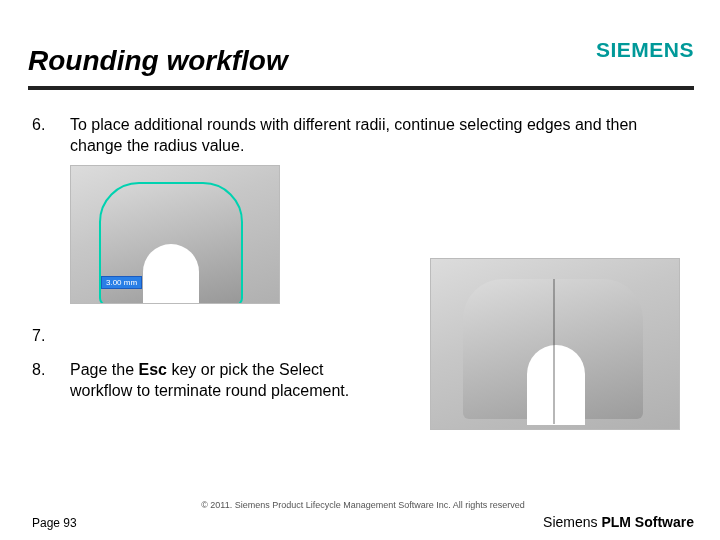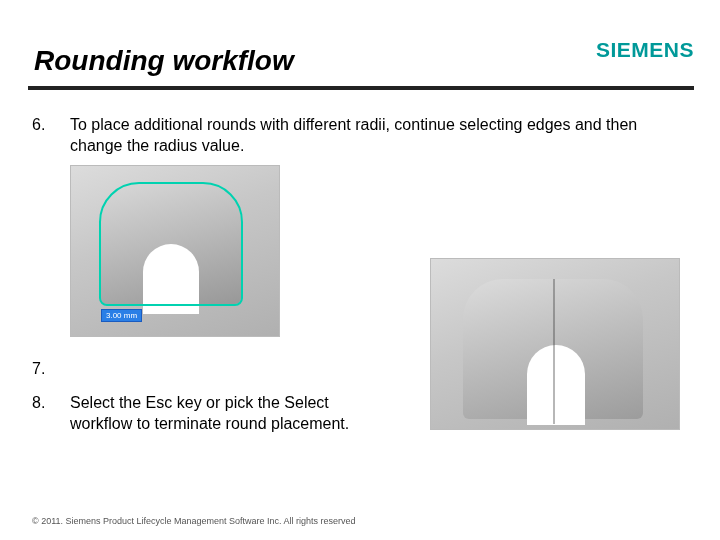--- a/index.html
+++ b/index.html
@@ -12,21 +12,21 @@
     overflow: hidden;
   }
   .header {
     position: relative;
     width: 100%;
     height: 92px;
     background: #fff;
   }
   .title {
     position: absolute;
-    left: 34px;
+    left: 28px;
     top: 45px;
     font-size: 28px;
     font-weight: bold;
     font-style: italic;
     color: #000;
   }
   .siemens-logo {
     position: absolute;
     right: 26px;
     top: 38px;
@@ -59,35 +59,35 @@
     color: #000;
   }
   .list-num {
     width: 38px;
     flex-shrink: 0;
   }
   .list-text {
     flex: 1;
   }
   .item6 { margin-bottom: 8px; }
-  .esc-bold { font-weight: normal; margin-top: 7px; }
+  .esc-bold { font-weight: bold; margin-top: 7px; }
   .images-row {
     margin-left: 38px;
     margin-bottom: 18px;
   }
   .cad-image {
     display: inline-block;
     background: linear-gradient(160deg, #dcdcdc 0%, #c7c7c7 40%, #b0b0b0 100%);
     position: relative;
     overflow: hidden;
     border: 1px solid #bbb;
   }
   .cad1 {
     width: 210px;
-    height: 172px;
+    height: 139px;
   }
   .cad2 {
     position: absolute;
     right: 40px;
     top: 258px;
     width: 250px;
     height: 172px;
   }
   .part-shape {
     position: absolute;
@@ -139,21 +139,21 @@
   }
   .item7 { width: 340px; }
   .item8 { width: 340px; }
   .footer {
     position: absolute;
     bottom: 10px;
     left: 32px;
     right: 26px;
   }
   .copyright {
-    text-align: left;
+    text-align: center;
     font-size: 9px;
     color: #555;
     margin-bottom: 4px;
   }
   .footer-row {
     display: flex;
     justify-content: space-between;
     align-items: baseline;
   }
   .page-num {
@@ -191,27 +191,33 @@
     </div>
   </div>
 
   <div class="list-item item7">
     <div class="list-num">7.</div>
   </div>
 
   <div class="list-item item8">
     <div class="list-num">8.</div>
     <div class="list-text">
-      <span>Select the </span><span class="esc-bold">Esc</span><span> key or pick the Select workflow to terminate round placement.</span>
+      <span>Page the </span><span class="esc-bold">Esc</span><span> key or pick the Select workflow to terminate round placement.</span>
     </div>
   </div>
 
 </div>
 
 <div class="cad-image cad2">
   <div class="part-shape arch"></div>
   <div class="slot"></div>
   <div class="split"></div>
 </div>
 
 <div class="footer">
   <div class="copyright">© 2011. Siemens Product Lifecycle Management Software Inc. All rights reserved</div>
+  <div class="footer-row">
+    <div class="page-num">Page 93</div>
+    <div class="plm">
+      <span>Siemens </span><span class="b">PLM Software</span>
+    </div>
+  </div>
 </div>
 
 </body></html>

